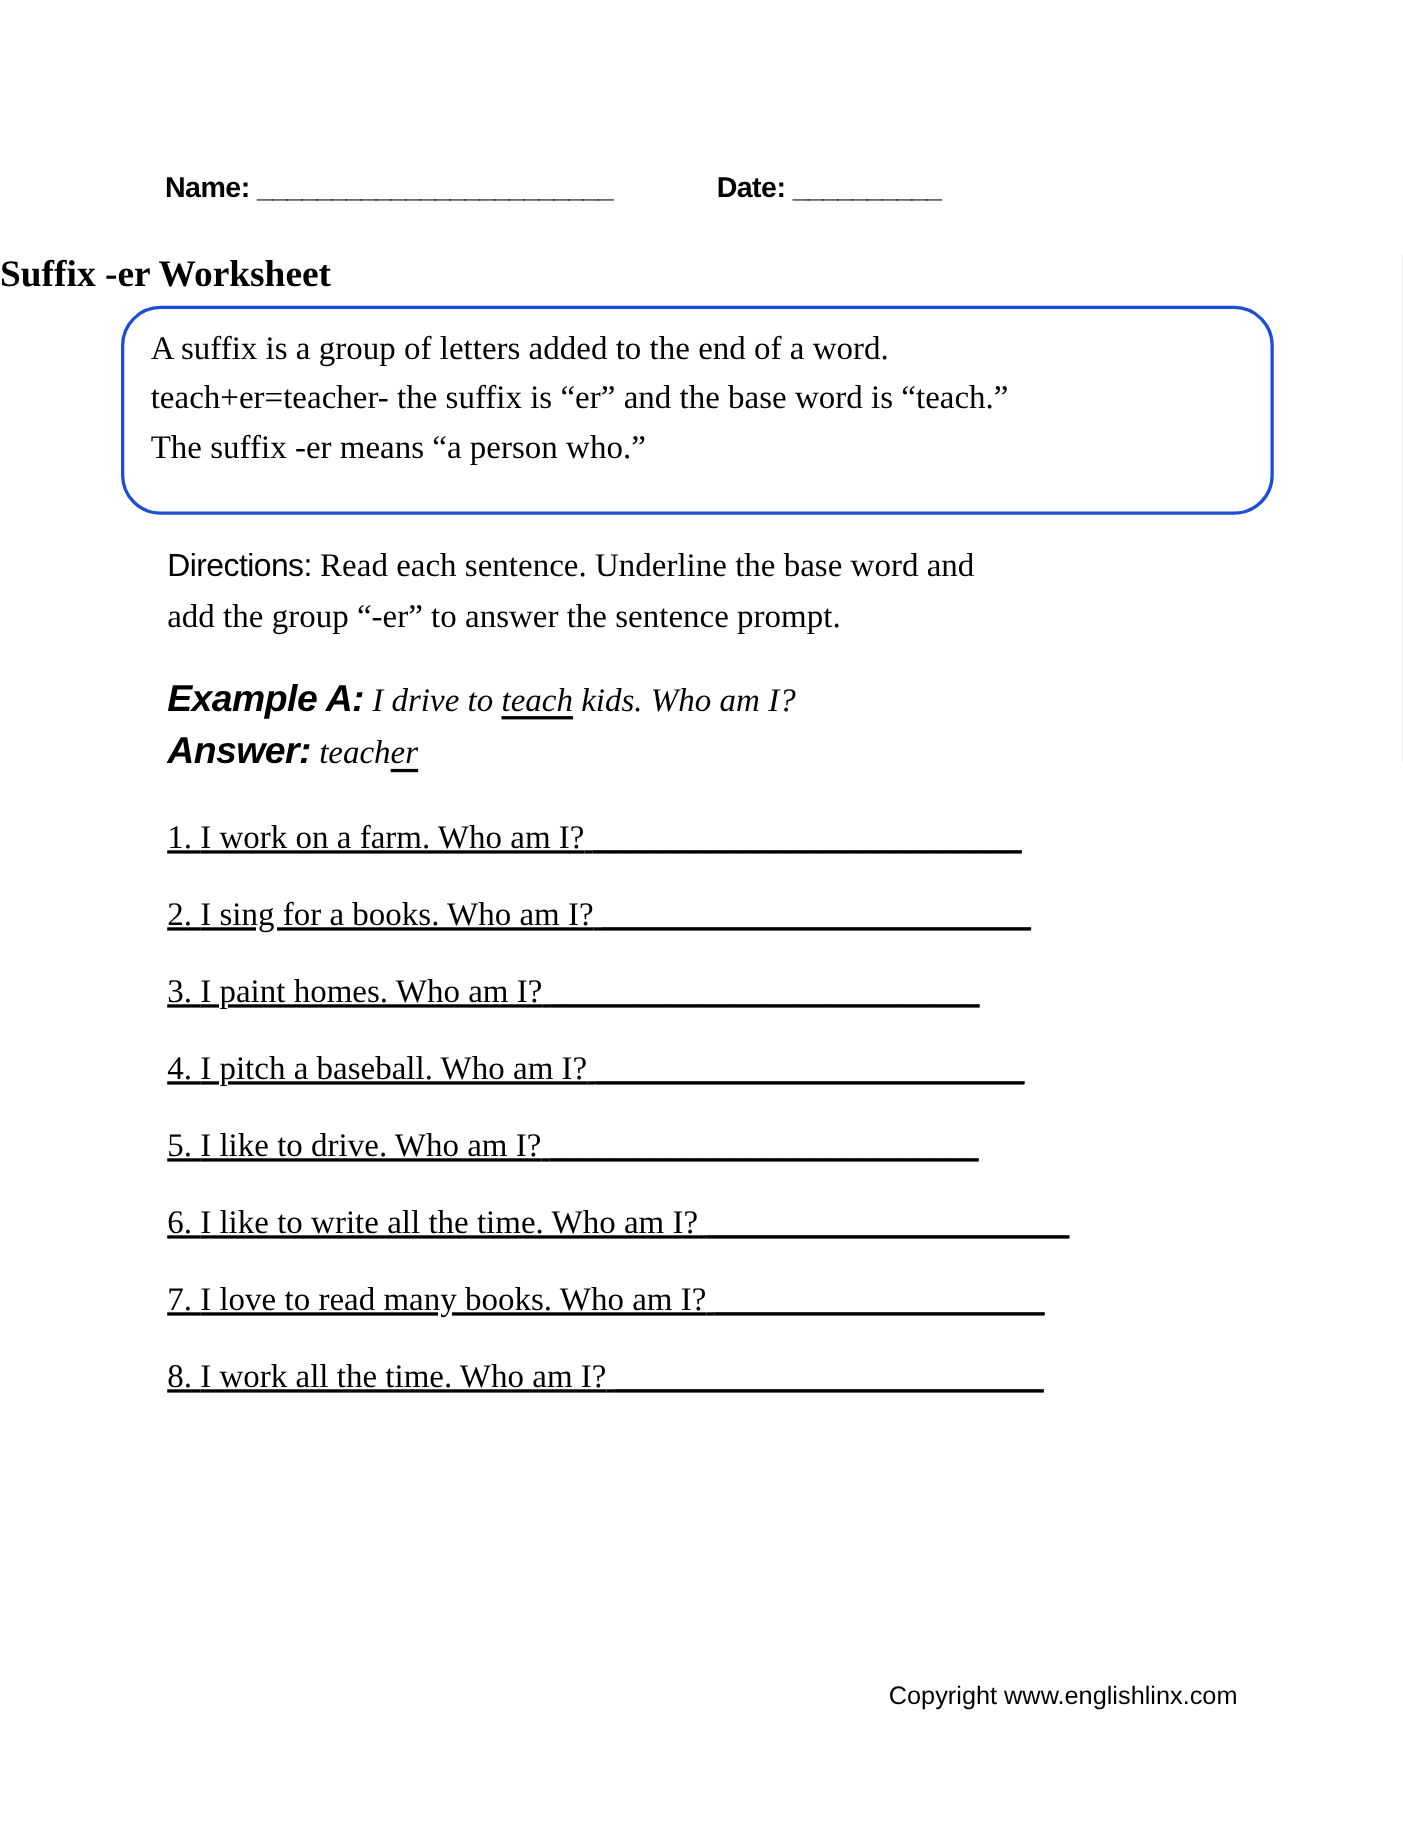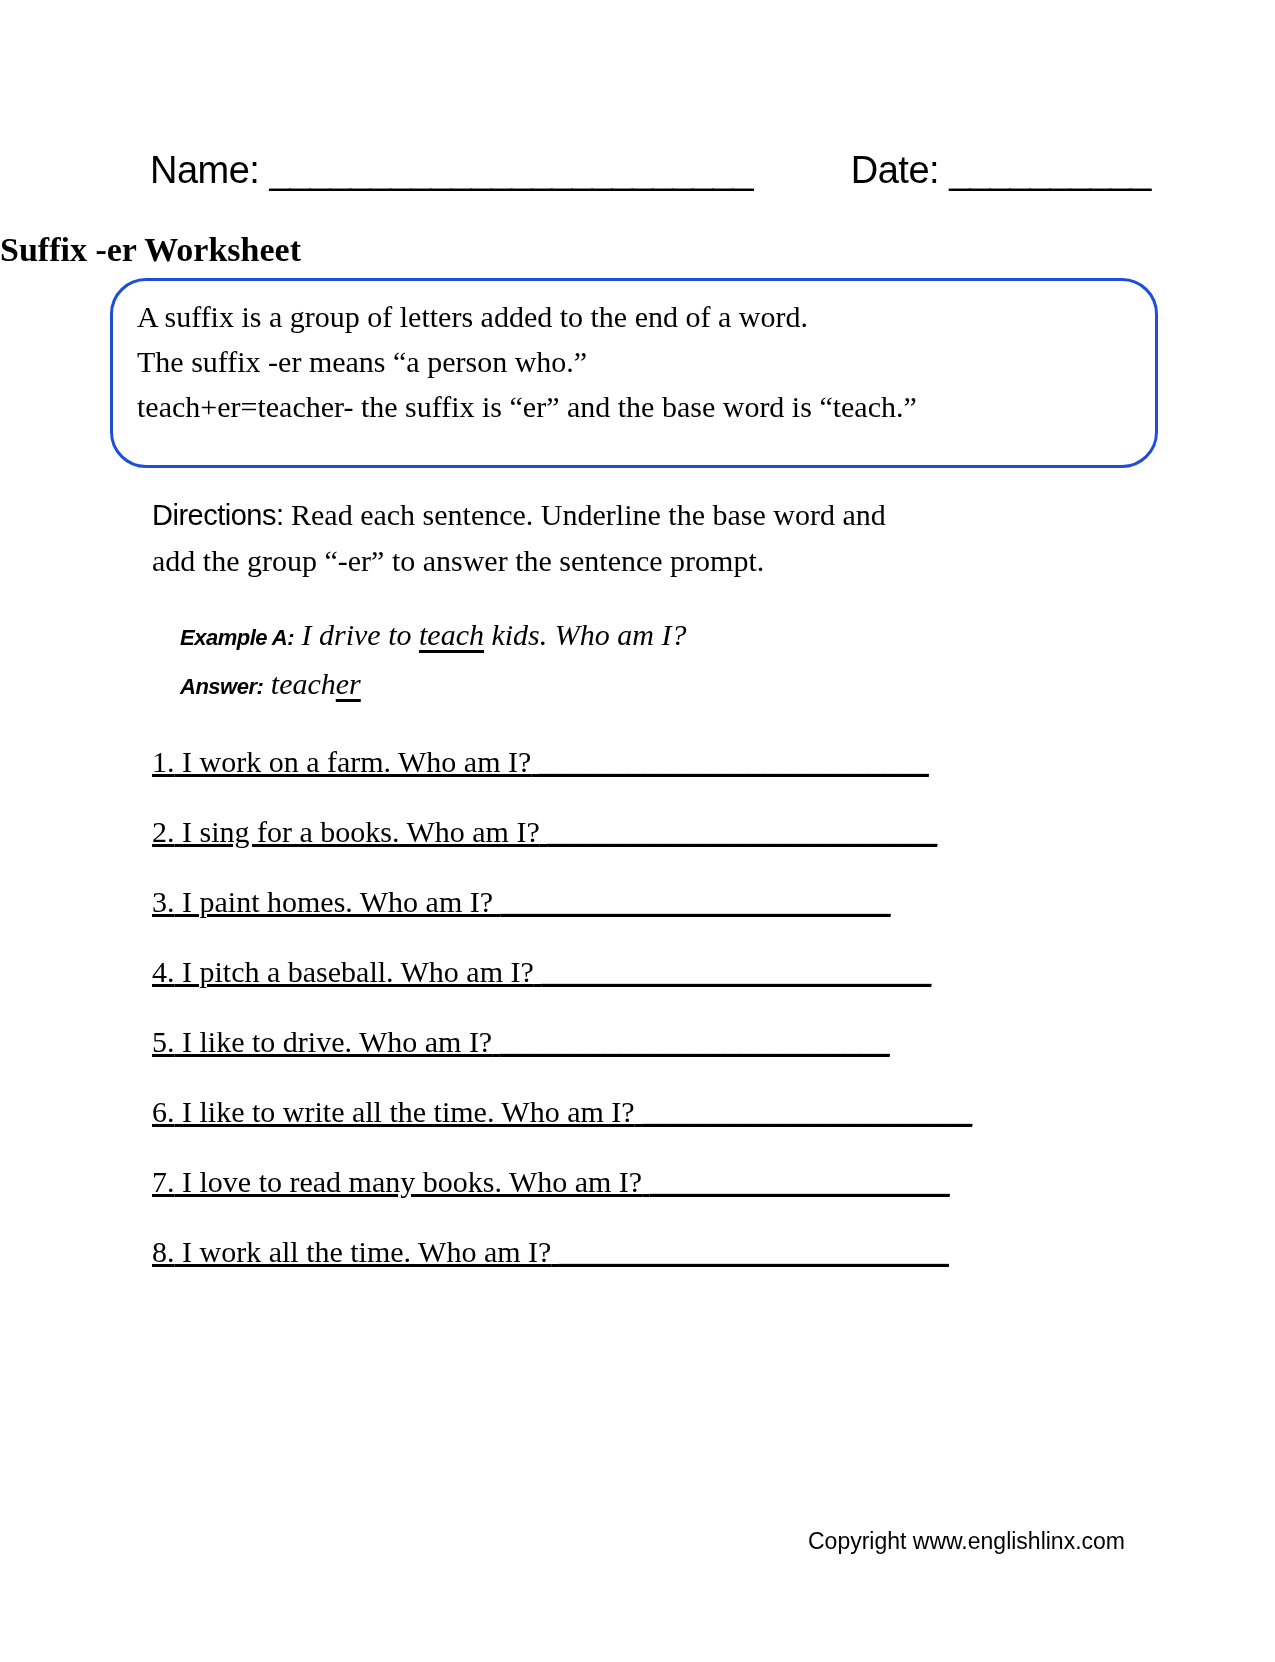--- a/index.html
+++ b/index.html
@@ -13,22 +13,22 @@
     font-family: "Liberation Serif", serif;
     overflow: hidden;
   }
   
   .header-row {
     position: absolute;
     left: 150px;
     top: 150px;
     white-space: nowrap;
     font-family: "Liberation Sans", sans-serif;
-    font-weight: 400;
-    font-size: 38px;
+    font-weight: 700;
+    font-size: 26px;
     line-height: 40px;
     letter-spacing: -0.5px;
   }
   .date-group { margin-left: 88px; }
   .blank-bold { letter-spacing: -1px; }
   
   .title {
     position: absolute;
     left: 0;
     top: 228px;
@@ -74,23 +74,22 @@
     top: 612px;
     font-size: 30px;
     line-height: 46px;
     font-style: italic;
   }
   .example p { margin: 0; white-space: nowrap; }
   .ex-label {
     font-family: "Liberation Sans", sans-serif;
     font-weight: 700;
     font-style: italic;
-    font-size: 22px;
+    font-size: 34px;
     letter-spacing: -0.5px;
-    margin-left: 28px;
   }
   .und {
     text-decoration: underline;
     text-decoration-thickness: 3px;
     text-underline-offset: 5px;
   }
   
   .quiz {
     position: absolute;
     left: 152px;
@@ -122,22 +121,22 @@
     <span>Name:</span>
     <span class="blank-bold">________________________</span>
     <span class="date-group">Date:</span>
     <span class="blank-bold">__________</span>
   </div>
 
   <h1 class="title">Suffix -er Worksheet</h1>
 
   <div class="info-box">
     <p>A suffix is a group of letters added to the end of a word.</p>
+    <p>teach+er=teacher- the suffix is “er” and the base word is “teach.”</p>
     <p>The suffix -er means “a person who.”</p>
-    <p>teach+er=teacher- the suffix is “er” and the base word is “teach.”</p>
   </div>
 
   <div class="directions">
     <p><span class="sans-label">Directions:</span> <span>Read each sentence. Underline the base word and</span></p>
     <p>add the group “-er” to answer the sentence prompt.</p>
   </div>
 
   <div class="example">
     <p><span class="ex-label">Example A:</span> <span>I drive to </span><span class="und">teach</span><span> kids. Who am I?</span></p>
     <p><span class="ex-label">Answer:</span> <span>teach</span><span class="und">er</span></p>

